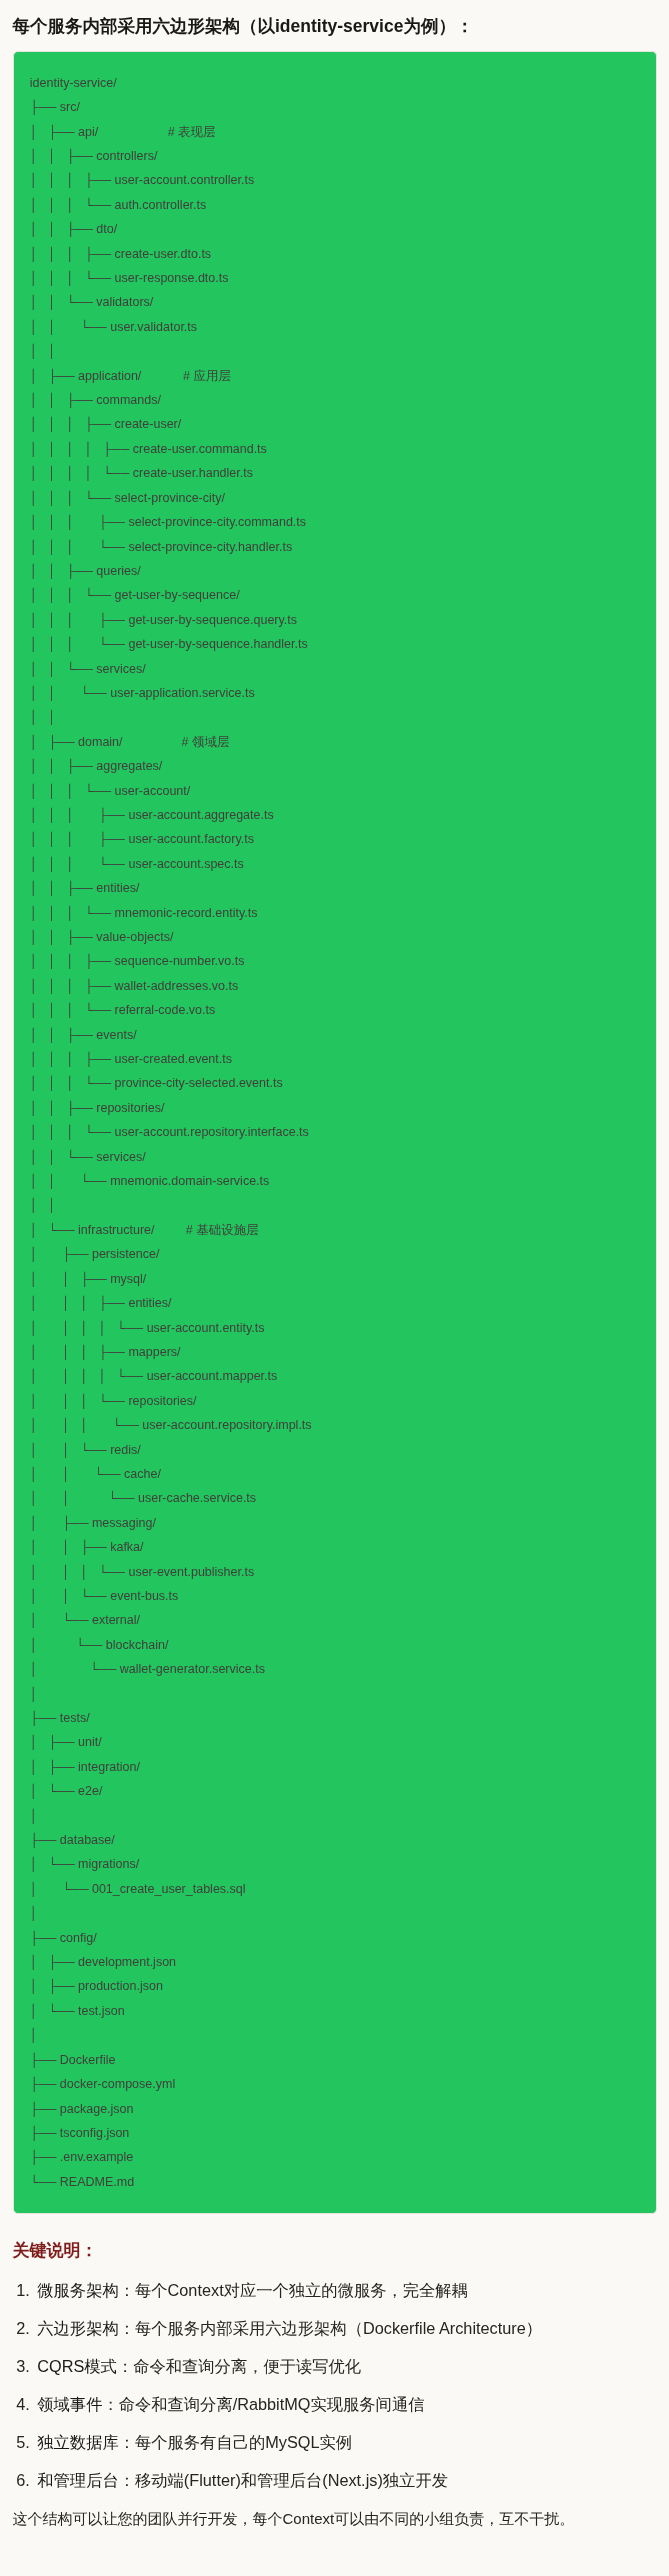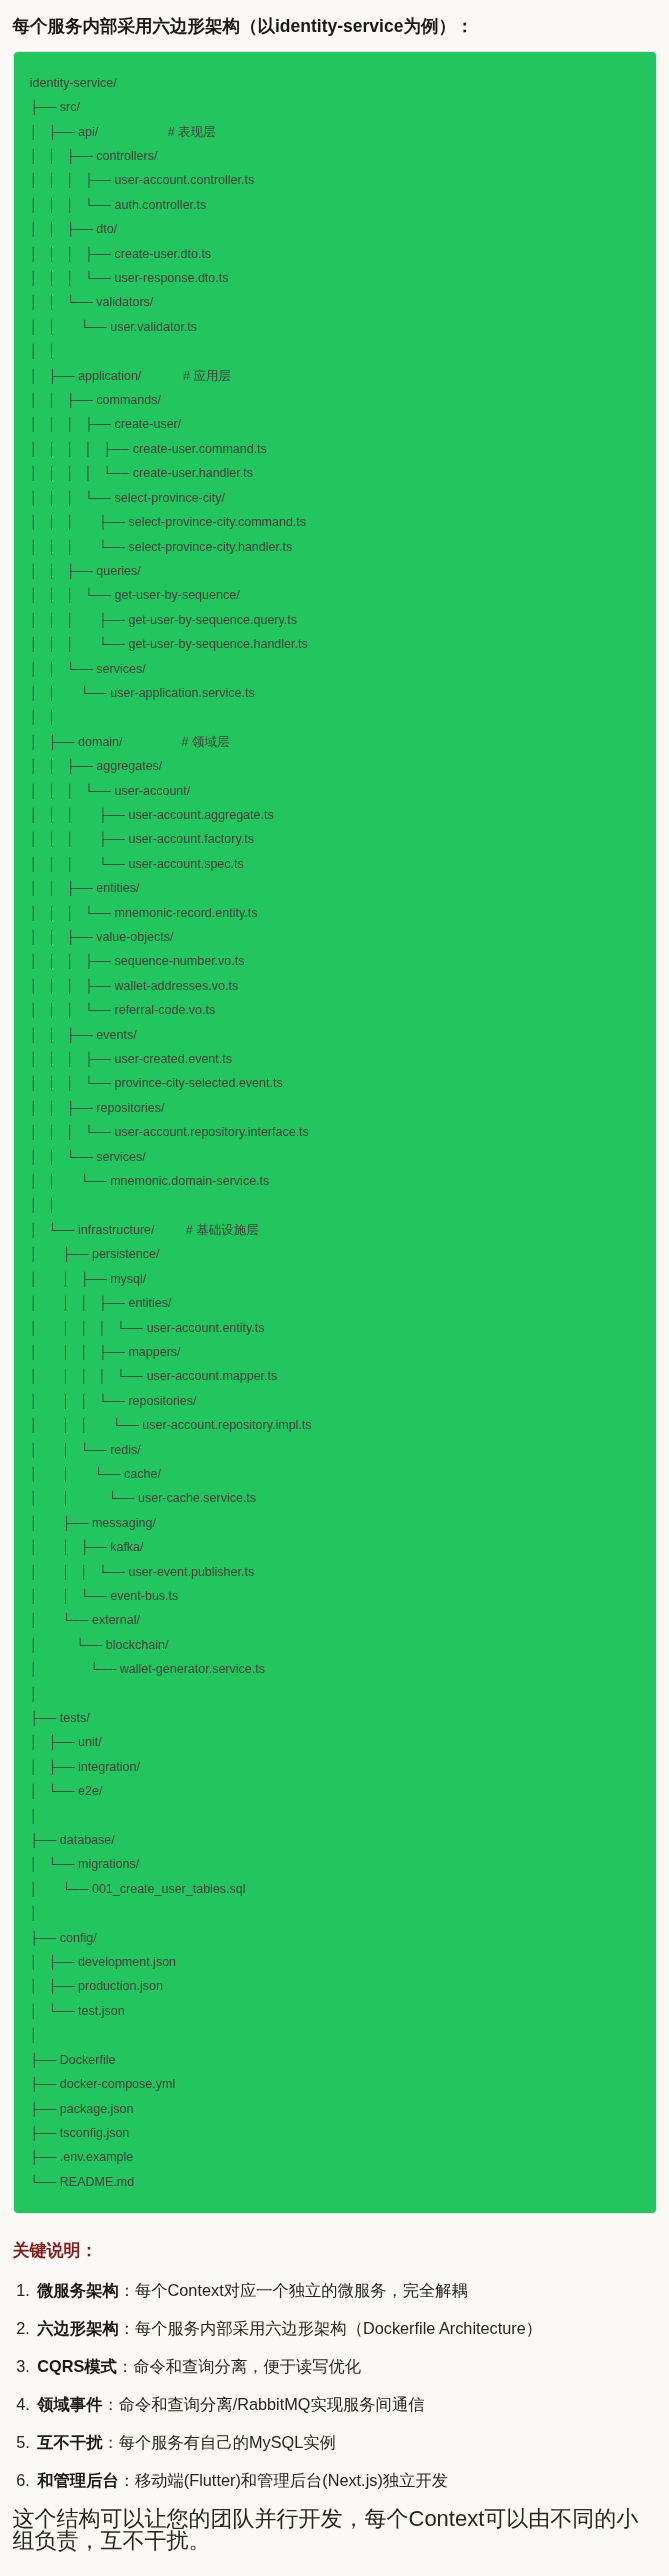--- a/index.html
+++ b/index.html
@@ -50,25 +50,25 @@
     font-size: 16.3px;
     line-height: 21px;
     margin-bottom: 17px;
     color: #26251f;
   }
   .note-item .num {
     display: inline-block;
     min-width: 21px;
   }
   .note-item strong {
-    font-weight: 700;
+    font-weight: 400;
     color: #1a1915;
   }
   .footer-text {
-    font-size: 22px;
+    font-size: 15px;
     line-height: 22.5px;
     margin: 10px 0 0 0;
     color: #26251f;
   }
 </style>
 </head>
 <body>
 
 <div class="page">
 
@@ -162,20 +162,20 @@
 ├── .env.example
 └── README.md</pre>
 
   <h3 class="notes-heading">关键说明：</h3>
 
   <div class="notes-list">
       <div class="note-item"><span class="num">1. </span><strong>微服务架构</strong><span>：每个Context对应一个独立的微服务，完全解耦</span></div>
       <div class="note-item"><span class="num">2. </span><strong>六边形架构</strong><span>：每个服务内部采用六边形架构（Dockerfile Architecture）</span></div>
       <div class="note-item"><span class="num">3. </span><strong>CQRS模式</strong><span>：命令和查询分离，便于读写优化</span></div>
       <div class="note-item"><span class="num">4. </span><strong>领域事件</strong><span>：命令和查询分离/RabbitMQ实现服务间通信</span></div>
-      <div class="note-item"><span class="num">5. </span><strong>互不干扰</strong><span>：每个服务有自己的MySQL实例</span></div>
+      <div class="note-item"><span class="num">5. </span><strong>独立数据库</strong><span>：每个服务有自己的MySQL实例</span></div>
       <div class="note-item"><span class="num">6. </span><strong>和管理后台</strong><span>：移动端(Flutter)和管理后台(Next.js)独立开发</span></div>
     </div>
 
   <p class="footer-text">这个结构可以让您的团队并行开发，每个Context可以由不同的小组负责，互不干扰。</p>
 
 </div>
 
 
 </body></html>

